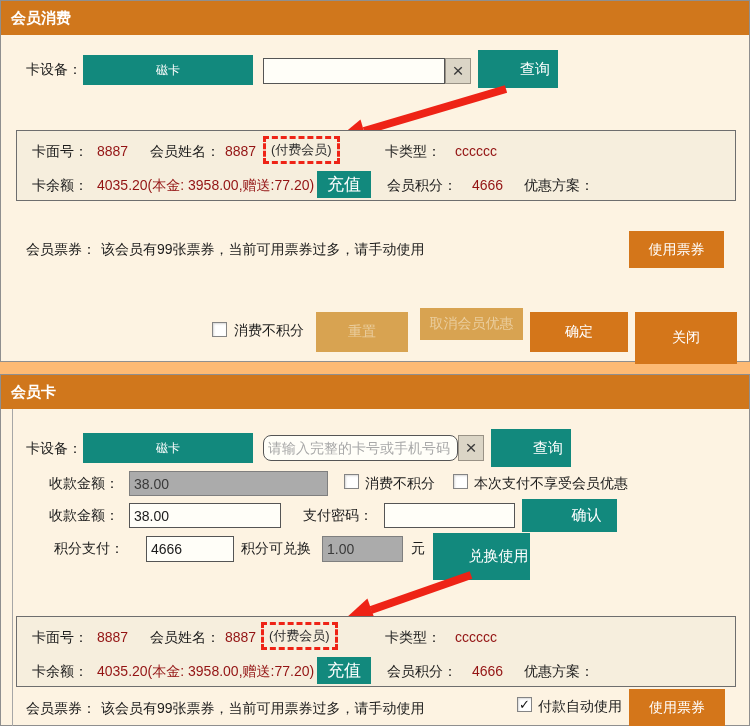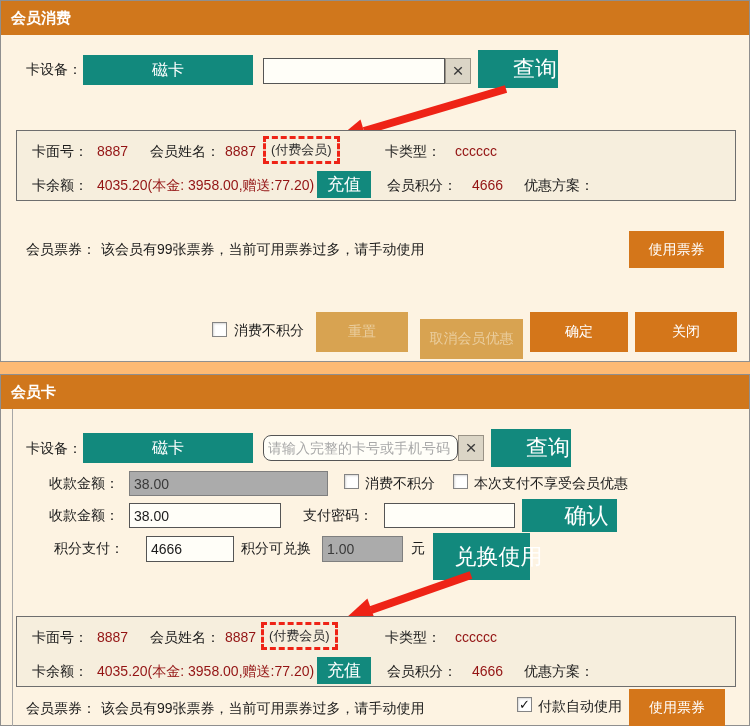--- a/index.html
+++ b/index.html
@@ -12,22 +12,22 @@
   .dialog2 { top:374px; height:352px; }
   .titlebar { height:34px; background:#d0771c; color:#fff; font-size:15px; font-weight:bold;
               line-height:34px; padding-left:10px; }
   .dbody { position:relative; width:100%; }
   .dialog1 .dbody { height:327px; }
   .dialog2 .dbody { height:317px; }
 
   .lbl { position:absolute; font-size:14px; color:#1b1b1b; white-space:nowrap; line-height:17px; }
   .val { color:#931313; }
   .teal-btn { position:absolute; background:#12897d; color:#ffffff; display:flex;
-              align-items:center; justify-content:center; font-size:16px; cursor:pointer; white-space:nowrap; }
-  .big { font-size:22px;padding-left:34px; }
+              align-items:center; justify-content:center; font-size:12px; cursor:pointer; white-space:nowrap; }
+  .big { font-size:15px;padding-left:34px; }
   .inp { position:absolute; background:#fffef8; border:1px solid #555555; font-size:14px;
          padding:0 4px; color:#1b1b1b; font-family:inherit; outline:none; }
   .inp.gray { background:#ababab; border-color:#7f7f7f; color:#3a3a3a; }
   .inp::placeholder { color:#a8a8a8; }
   .clear-btn { position:absolute; width:26px; height:26px; background:#dbd5c6; border:1px solid #999286;
                color:#3a3a3a; font-size:19px; display:flex; align-items:center; justify-content:center; cursor:pointer; }
 
   .panel { position:absolute; left:15px; width:720px; height:71px; background:#f6eedd; border:1px solid #6e6e6e; }
   .badge { position:absolute; border:3px dashed #ee2316; padding:2px 5px; font-size:13px; color:#2e2e2e; white-space:nowrap; }
 
@@ -83,23 +83,23 @@
         <div class="lbl" style="left:507px; top:46px;">优惠方案：</div>
       </div>
 
       <div class="lbl" style="left:25px; top:206px;">会员票券：</div>
       <div class="lbl" style="left:100px; top:206px;">该会员有99张票券，当前可用票券过多，请手动使用</div>
       <div class="orange-btn" style="left:628px; top:196px; width:95px; height:37px;">使用票券</div>
 
       <div class="cb" style="left:211px; top:287px;"></div>
       <div class="lbl" style="left:233px; top:287px;">消费不积分</div>
       <div class="orange-btn disabled" style="left:315px; top:277px; width:92px; height:40px;">重置</div>
-      <div class="orange-btn disabled" style="left:419px; top:284px; width:103px; height:40px;">取消会员优惠</div>
+      <div class="orange-btn disabled" style="left:419px; top:273px; width:103px; height:32px;">取消会员优惠</div>
       <div class="orange-btn" style="left:529px; top:277px; width:98px; height:40px;">确定</div>
-      <div class="orange-btn" style="left:634px; top:277px; width:102px; height:40px;">关闭</div>
+      <div class="orange-btn" style="left:634px; top:277px; width:102px; height:52px;">关闭</div>
     </div>
   </div>
 
   <div class="dialog dialog2">
     <div class="titlebar">
       <span>会员卡</span>
     </div>
     <div class="dbody">
       <div class="vline" style="left:11px; top:0; height:317px;"></div>
 

